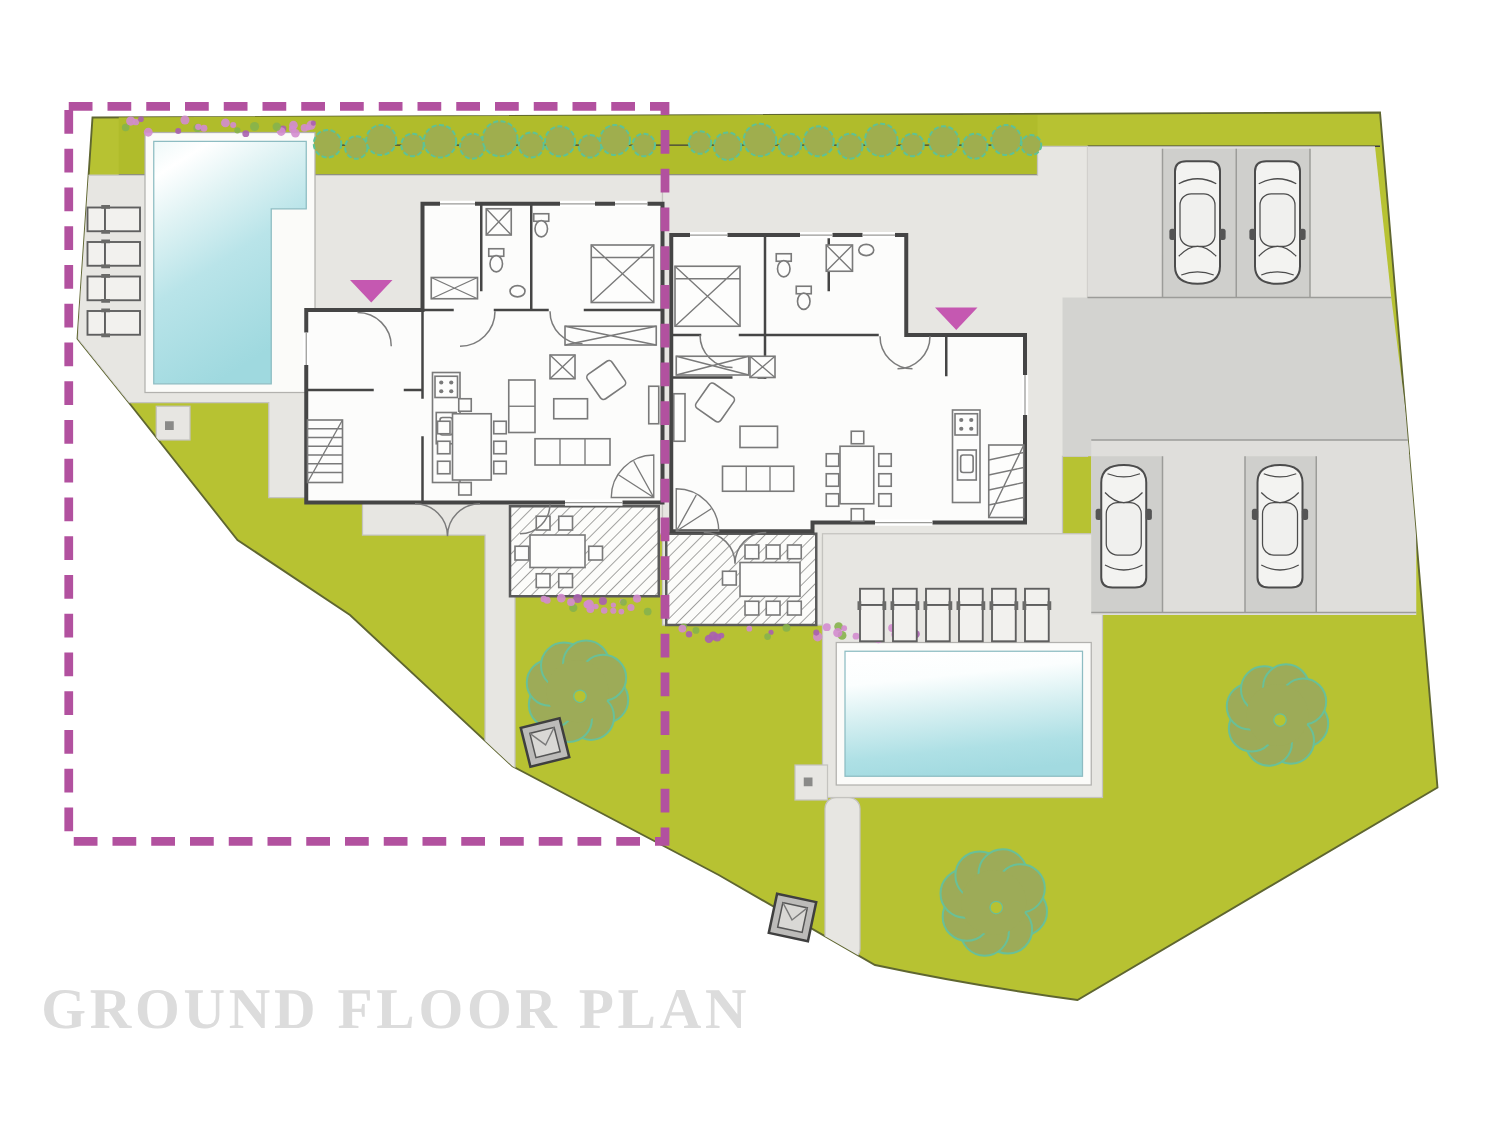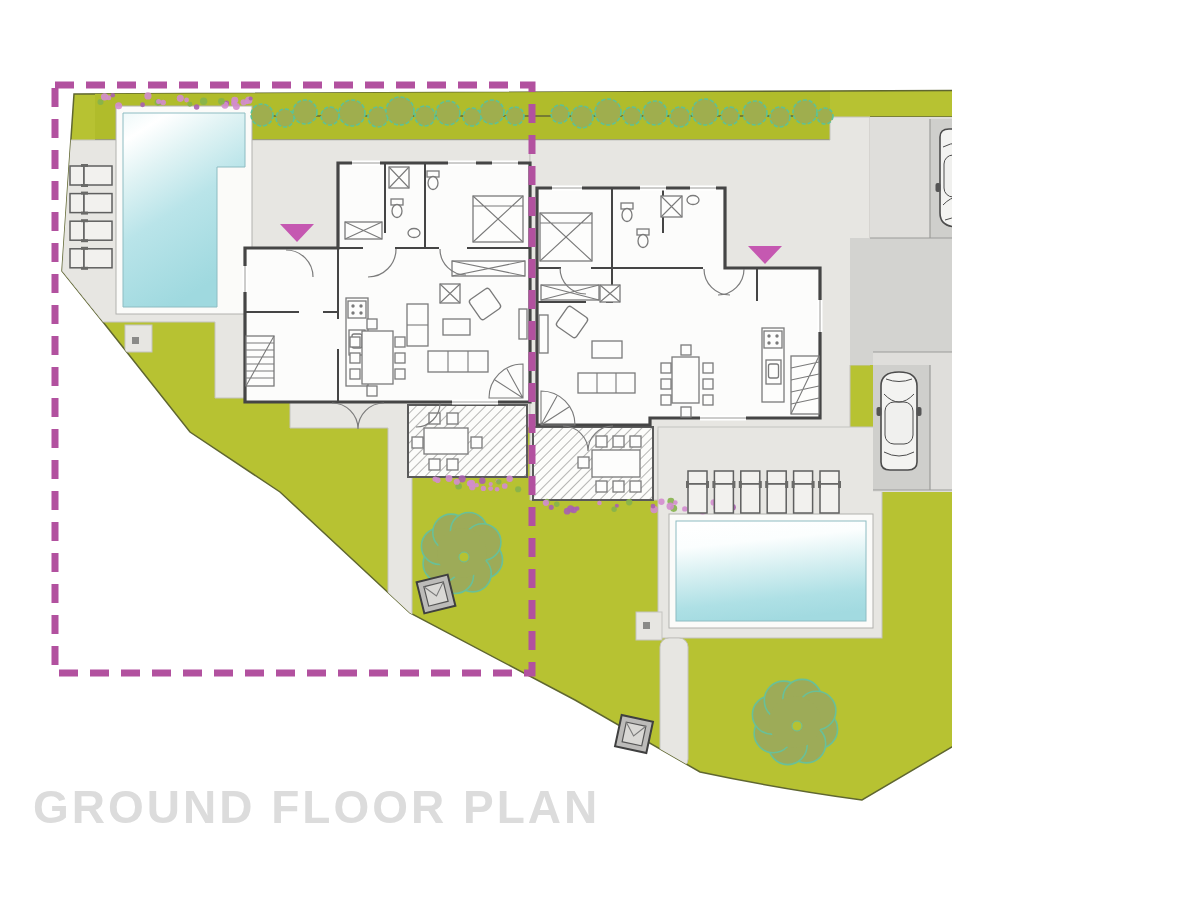--- a/index.html
+++ b/index.html
@@ -1,17 +1,17 @@
 <!DOCTYPE html>
 <html style="--pageBg: #ffffff; --lawn: #b7c232; --hedge: #b0bc2b; --siteEdge: #5f6630; --hardscape: #e7e6e2; --poolSurround: #fbfbf9; --driveway: #d3d3d0; --apron: #dfdedb; --stall: #cfcfcc; --stallLine: #9c9c99; --wall: #454545; --furniture: #7a7a7a; --roomFill: #fcfcfb; --poolCyan: #a6dce2; --bushFill: #9fae4e; --bushStroke: #5ec295; --treeFill: #9dab58; --treeStroke: #69c098; --boundaryMagenta: #b2519f; --arrowPink: #c558b1; --flowerPink: #d38ccf; --flowerViolet: #a95fb0; --flowerGreen: #86b34c; --titleGray: #dcdcdc; --utilityBox: #bcbbb9; --hatchLine: #8f8f8d;"><head>
 <meta charset="utf-8">
 <style>
   html,body{margin:0;padding:0;background:#fff;}
-  .frame{position:relative;width:952px;height:900px;background:var(--pageBg,#fff);overflow:hidden;
-         font-family:Liberation Sans, sans-serif;}
+  .frame{position:relative;width:1200px;height:900px;background:var(--pageBg,#fff);overflow:hidden;
+         font-family:Liberation Serif, serif;}
   svg{position:absolute;left:0;top:0;}
   .lawn{fill:var(--lawn);stroke:var(--siteEdge);stroke-width:1.5;}
   .hedge{fill:var(--hedge);}
   .hard{fill:var(--hardscape);stroke:#c4c3bf;stroke-width:1;}
   .surr{fill:var(--poolSurround);stroke:#b2b1ae;stroke-width:1;}
   .edgeline{stroke:#3f3f3f;stroke-width:1.2;fill:none;}
   .wall-f{fill:var(--roomFill);stroke:var(--wall);stroke-width:3.2;}
   .wall{stroke:var(--wall);stroke-width:2;fill:none;stroke-linecap:square;}
   .furn{fill:#fdfdfc;stroke:var(--furniture);stroke-width:1.3;}
   .fline{stroke:var(--furniture);stroke-width:1.1;fill:none;}

